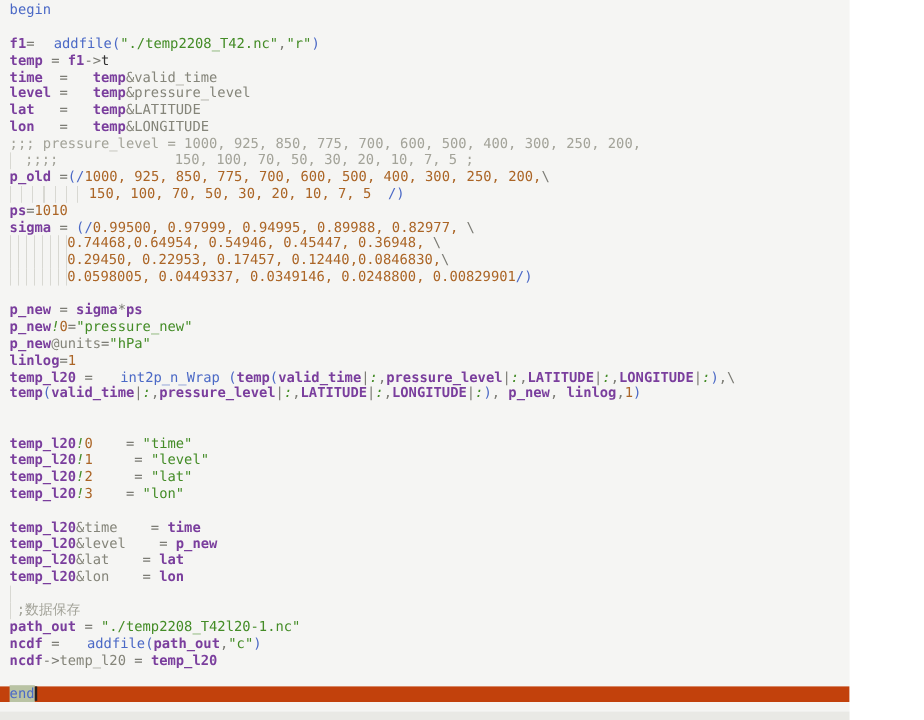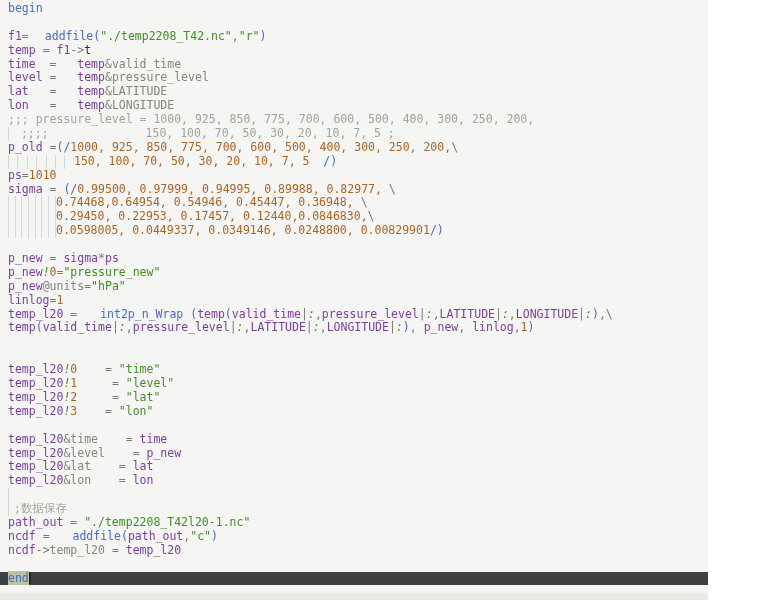--- a/index.html
+++ b/index.html
@@ -11,25 +11,25 @@
     font-family:"DejaVu Sans Mono","Liberation Mono",monospace;
     font-size:11.5px;
     color:#333333;
   }
   .code{
     position:absolute;top:0;left:0;right:0;bottom:0;
     padding:2px 0 0 8px;
     white-space:pre;
   }
   .line{height:13.9px;line-height:13.9px;white-space:pre;}
-  .line.hl{background:#404040;margin-left:-8px;padding-left:8px;}
+  .line.hl{background:#c2410c;margin-left:-8px;padding-left:8px;}
   .kw   {color:#4b69c6;}
   .fn   {color:#4b69c6;margin-left:16px;}
   .par  {color:#4b69c6;}
-  .var  {color:#7a3e9d;font-weight:normal;}
+  .var  {color:#7a3e9d;font-weight:bold;}
   .num  {color:#ab6526;}
   .str  {color:#448c27;}
   .op   {color:#7b7b74;}
   .mem  {color:#85857a;}
   .bang {color:#448c27;font-style:italic;}
   .com  {color:#a3a399;}
   .plain{color:#333333;}
   .kwsel{color:#4b69c6;background:#b9c3a3;}
   .guide{display:inline-block;height:13.9px;vertical-align:top;}
   .cursor{display:inline-block;width:2px;height:12px;background:#222;vertical-align:-2px;}

